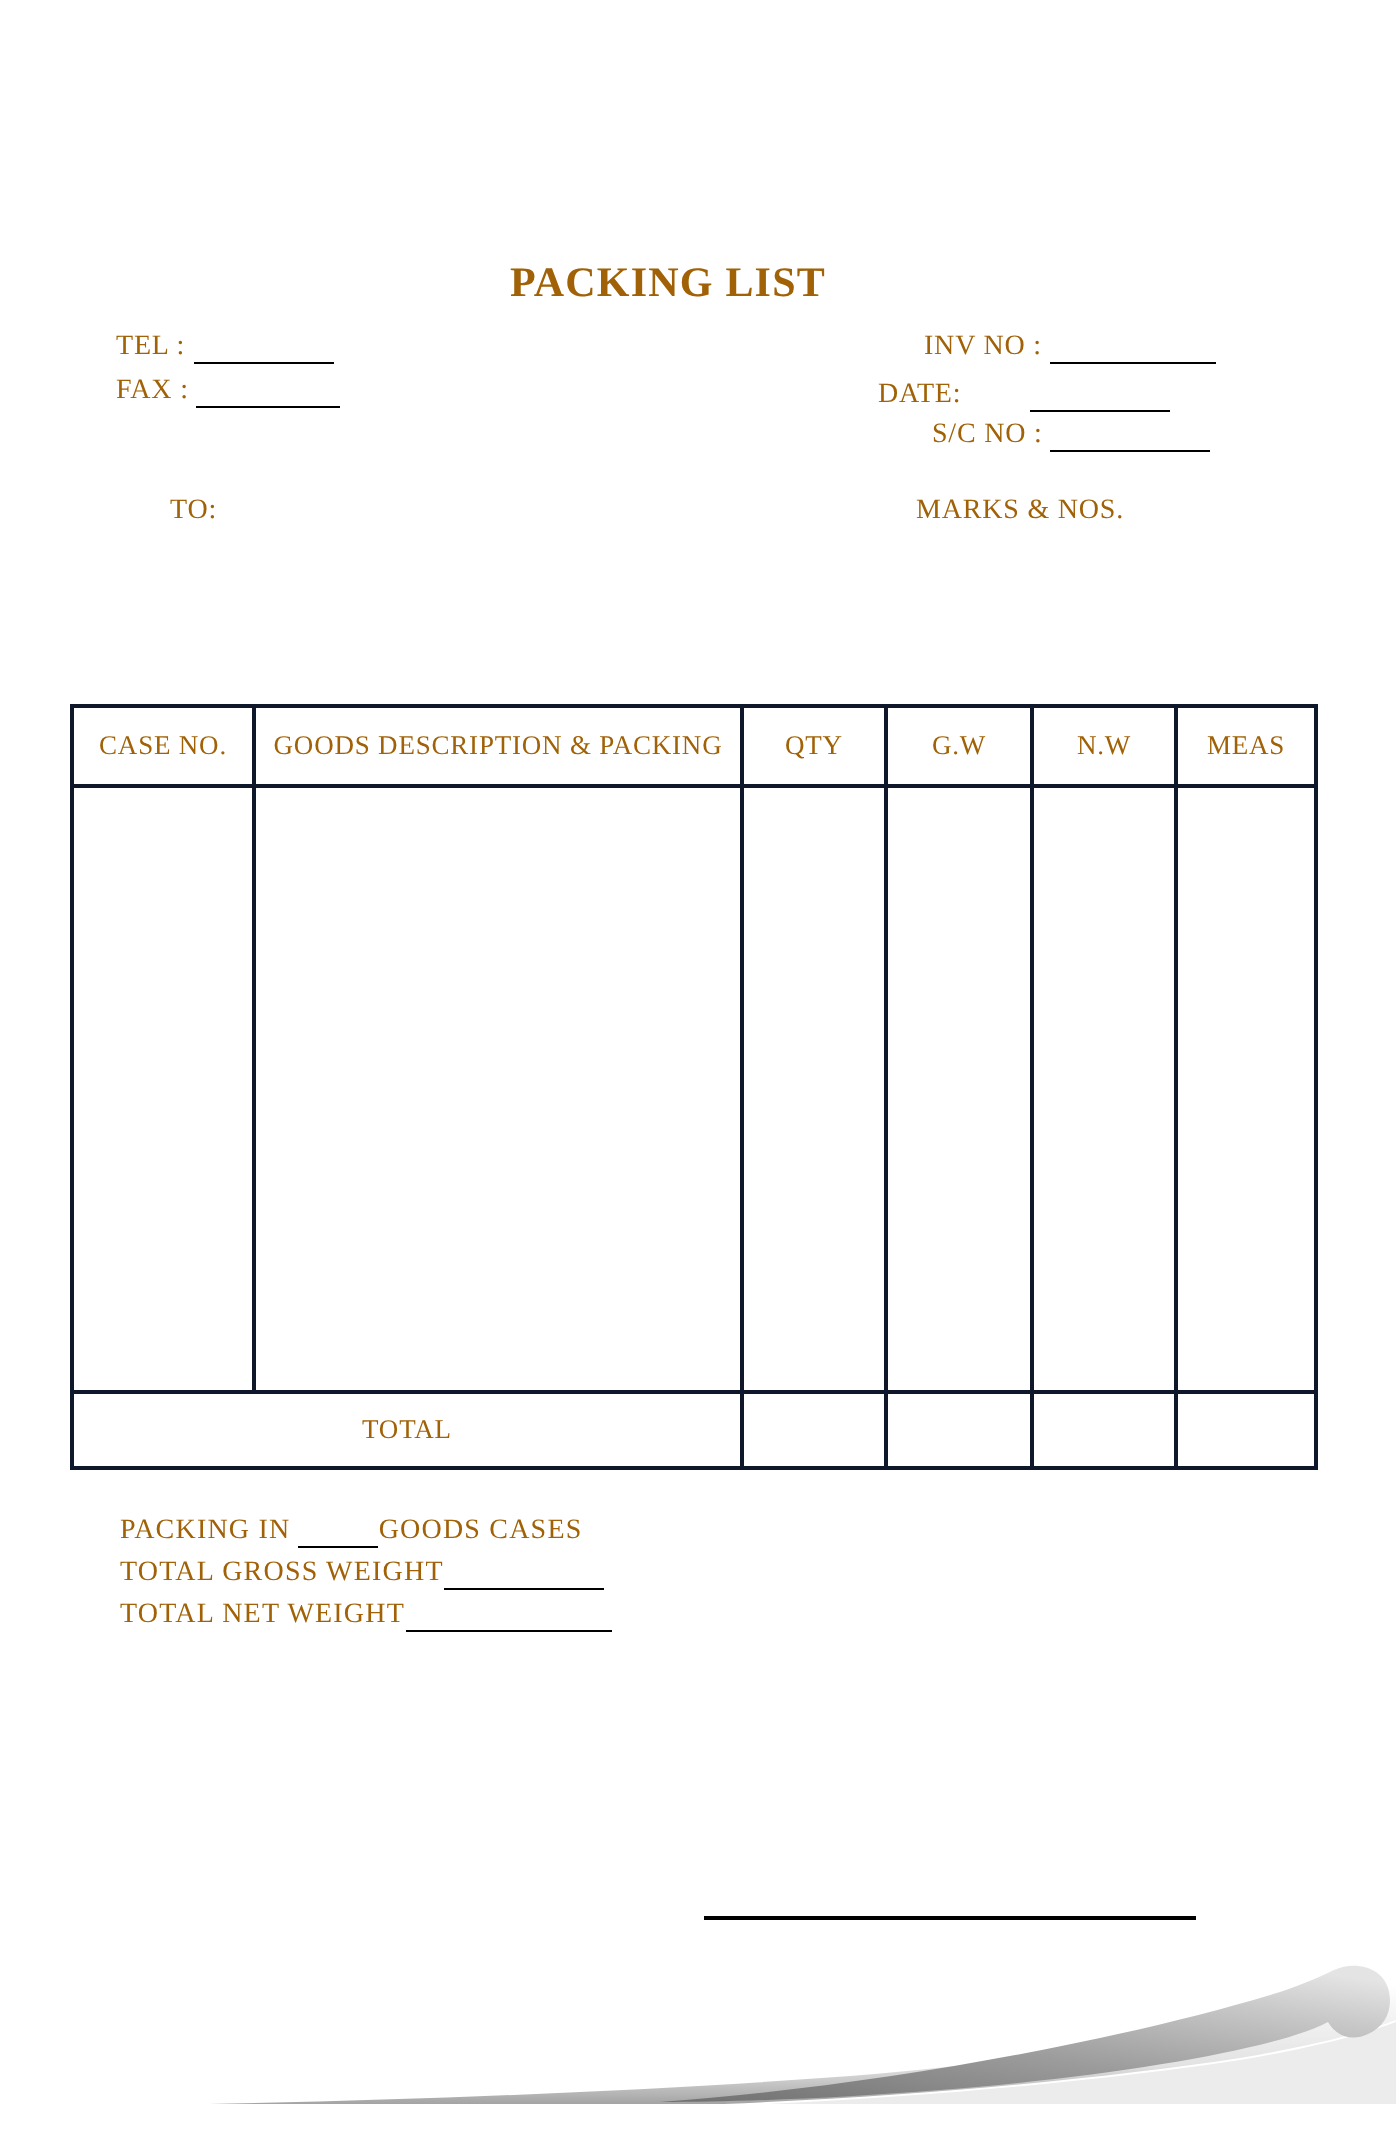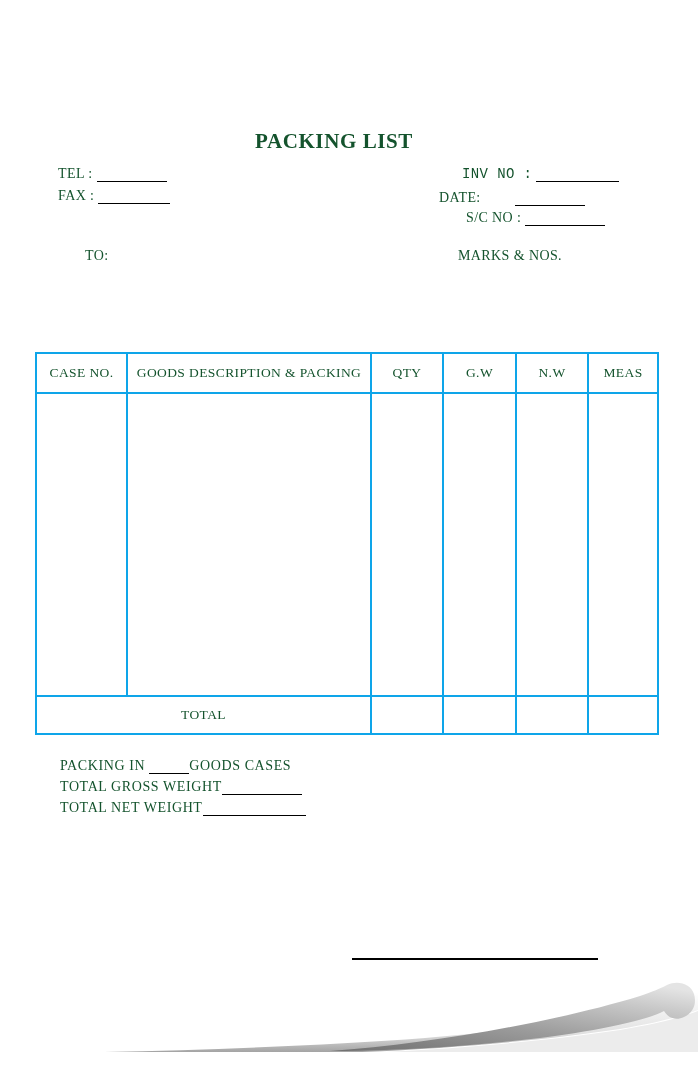--- a/index.html
+++ b/index.html
@@ -1,41 +1,41 @@
 <!DOCTYPE html>
 <html><head>
 <meta charset="utf-8">
 <style>
   * { margin:0; padding:0; box-sizing:border-box; }
   html,body { background:#ffffff; }
   .stage {
     position:relative; width:698px; height:1052px;
     background:#ffffff; overflow:hidden;
-    font-family:"Liberation Serif", serif; color:#14532d;
+    font-family:"Liberation Serif", serif; color:#a16207;
   }
   .abs { position:absolute; }
   .title {
     top:129px; left:0; width:668px; text-align:center;
     font-size:21px; font-weight:bold; letter-spacing:0.6px;
   }
   .fieldrow {
     position:absolute; display:flex; align-items:flex-end;
     font-size:14px; letter-spacing:0.4px; height:17px; white-space:pre;
   }
   .blank {
     display:inline-block; border-bottom:1.5px solid #000;
     height:16px; margin-left:4px;
   }
   .plain-label { position:absolute; font-size:14px; letter-spacing:0.4px; }
   table.packing {
     position:absolute; left:35px; top:352px; width:622px;
     border-collapse:collapse; table-layout:fixed; background:#fff;
   }
   table.packing th, table.packing td {
-    border:2px solid #0ea5e9; font-weight:normal; font-size:13.5px;
+    border:2px solid #0f172a; font-weight:normal; font-size:13.5px;
     letter-spacing:0.4px; text-align:center; vertical-align:middle;
     overflow:hidden; padding:0;
   }
   tr.headrow  { height:40px; }
   tr.bodyrow  { height:303px; }
   tr.totalrow { height:38px; }
   td.total-cell { text-align:left; padding-left:8px; font-size:14px; letter-spacing:0.8px; }
   .footrow {
     position:absolute; left:60px; display:flex; align-items:flex-end;
     font-size:14px; letter-spacing:0.6px; height:17px; white-space:pre;
@@ -56,21 +56,21 @@
 
   <div class="fieldrow" style="left:58px; top:165px;">
     <span>TEL :</span>
     <span class="blank" style="width:70px;"></span>
   </div>
   <div class="fieldrow" style="left:58px; top:187px;">
     <span>FAX :</span>
     <span class="blank" style="width:72px;"></span>
   </div>
 
-  <div class="fieldrow" style="left:462px; top:165px;font-family:Liberation Mono, monospace;">
+  <div class="fieldrow" style="left:462px; top:165px;">
     <span>INV NO :</span>
     <span class="blank" style="width:83px;"></span>
   </div>
   <div class="fieldrow" style="left:439px; top:189px;">
     <span>DATE:</span>
     <span class="blank" style="width:70px; margin-left:34px;"></span>
   </div>
   <div class="fieldrow" style="left:466px; top:209px;justify-content:flex-end;">
     <span>S/C NO :</span>
     <span class="blank" style="width:80px;"></span>

